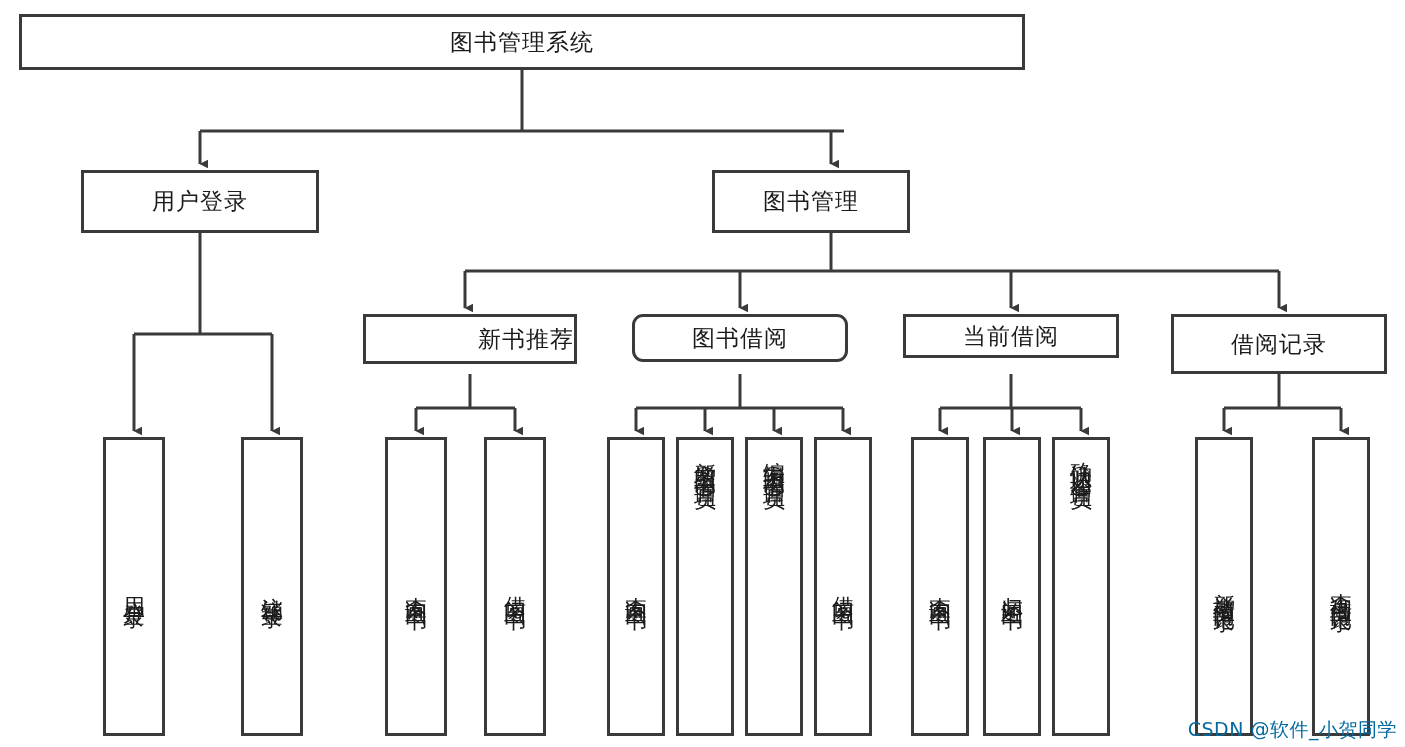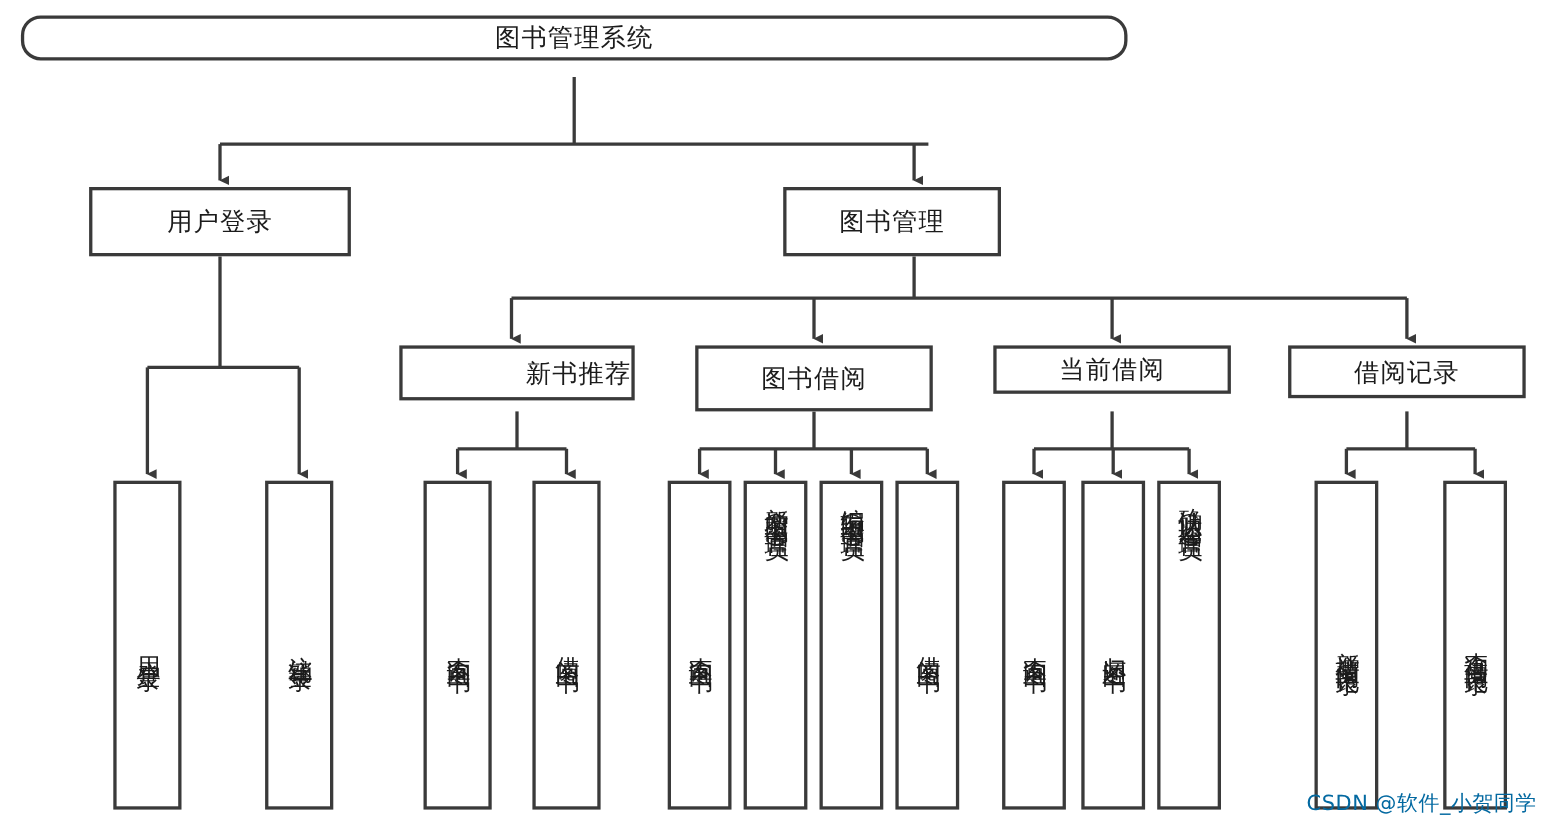--- a/index.html
+++ b/index.html
@@ -111,41 +111,41 @@
       <path d="M1012,408 L1012,431" marker-end="url(#arrow)"></path>
       <path d="M1081,408 L1081,431" marker-end="url(#arrow)"></path>
 
       <path d="M1279,374 L1279,408"></path>
       <path d="M1224,408 L1341,408"></path>
       <path d="M1224,408 L1224,431" marker-end="url(#arrow)"></path>
       <path d="M1341,408 L1341,431" marker-end="url(#arrow)"></path>
     </g>
   </svg>
 
-  <div class="box h" style="left:19px;top:14px;width:1006px;height:41px;border-radius:18px;">
+  <div class="box h" style="left:19px;top:14px;width:1006px;height:56px;">
     <span>图书管理系统</span>
   </div>
 
   <div class="box h" style="left:81px;top:170px;width:238px;height:63px;">
     <span>用户登录</span>
   </div>
   <div class="box h" style="left:712px;top:170px;width:198px;height:63px;">
     <span>图书管理</span>
   </div>
 
   <div class="box h" style="left:363px;top:314px;width:214px;height:50px;justify-content:flex-end;">
     <span>新书推荐</span>
   </div>
-  <div class="box h" style="left:632px;top:314px;width:216px;height:60px;">
+  <div class="box h" style="left:632px;top:314px;width:216px;height:48px;border-radius:11px;">
     <span>图书借阅</span>
   </div>
   <div class="box h" style="left:903px;top:314px;width:216px;height:44px;">
     <span>当前借阅</span>
   </div>
-  <div class="box h" style="left:1171px;top:314px;width:216px;height:48px;text-align:right;">
+  <div class="box h" style="left:1171px;top:314px;width:216px;height:60px;text-align:right;">
     <span>借阅记录</span>
   </div>
 
   <div class="box v" style="left:103px;top:437px;width:62px;height:299px;">
     <span class="vtext">用户登录</span>
   </div>
   <div class="box v" style="left:241px;top:437px;width:62px;height:299px;">
     <span class="vtext">注销登录</span>
   </div>
 

